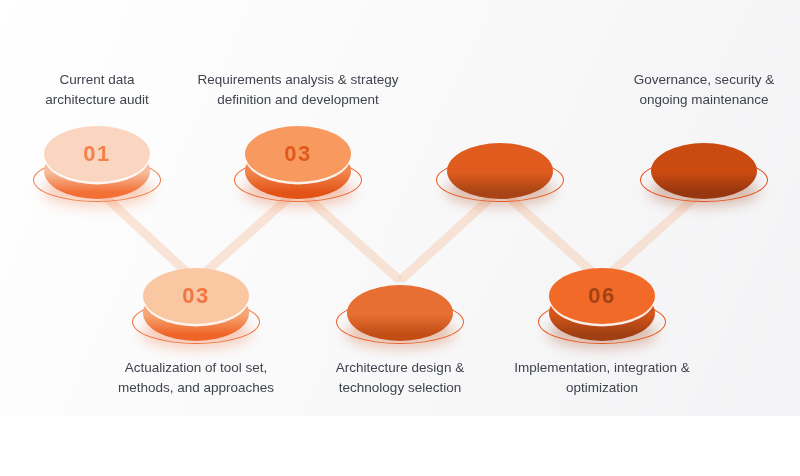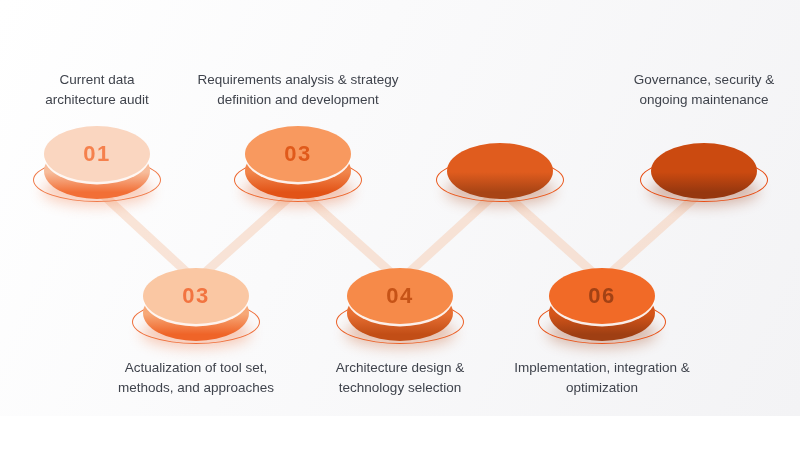--- a/index.html
+++ b/index.html
@@ -111,23 +111,20 @@
         <span class="num">03</span>
       </div>
     </div>
   </div>
 
   <div class="step bottom s4" style="--top-color: #F68A49; --side-light: #E76F33; --side-dark: #C24E16; --num: #C65317; --ring: #EB6229;">
     <div class="disc">
       <div class="glow"></div>
       <div class="ring"></div>
       <div class="side"></div>
-      <div class="top-face">
-        <span class="num">04</span>
-      </div>
     </div>
     <div class="label">Architecture design &amp;
 technology selection</div>
   </div>
 
   <div class="step top s5" style="--top-color: #F4732E; --side-light: #E05C1E; --side-dark: #A84415; --num: #AA4517; --ring: #EA5B20;">
     <div class="disc">
       <div class="glow"></div>
       <div class="ring"></div>
       <div class="side"></div>

